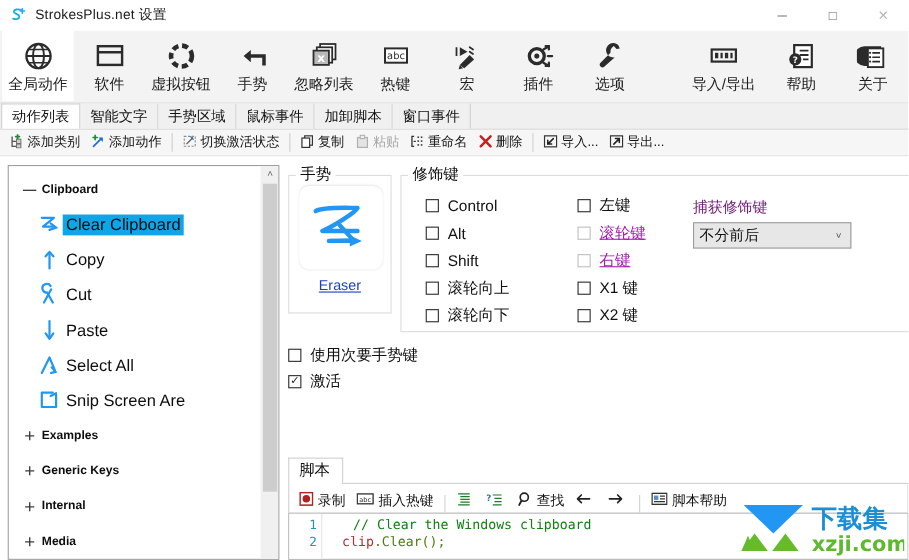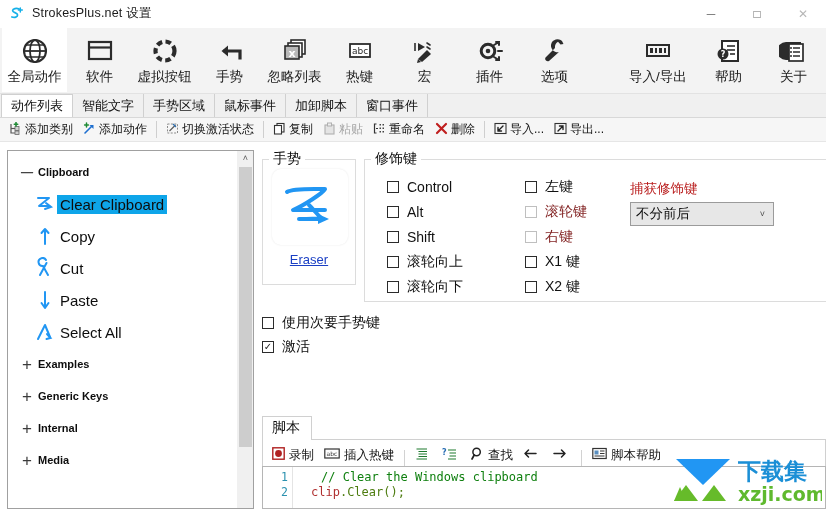--- a/index.html
+++ b/index.html
@@ -263,25 +263,25 @@
     margin-right: 8px;
     display: inline-flex;
     align-items: center; justify-content: center;
     font-size: 10px;
     line-height: 1;
     color: #1b1b1b;
     flex: none;
   }
   .cb.dis { border-color: #bfbfbf; }
   .chk-lbl { font-size: 14px; color: #111; white-space: nowrap; }
-  .chk-lbl.dis { color: #7f1d1d; }
+  .chk-lbl.dis { color: #a21caf; text-decoration: underline; }
 
   .capt-label {
     position: absolute;
-    font-size: 13.5px; color: #b91c1c;
+    font-size: 13.5px; color: #701a75;
     white-space: nowrap;
     text-align: center;
   }
   .combo {
     position: absolute;
     width: 144px; height: 24px;
     background: #e7e7e7;
     border: 1px solid #9b9b9b;
     display: flex; align-items: center;
     padding-left: 5px;
@@ -716,20 +716,29 @@
         <div class="tnode child">
           <div class="glyph">
             <svg width="22" height="22" viewBox="0 0 22 22">
               <path d="M4 18 L11 4 L16 16" fill="none" stroke="#2196f3" stroke-width="2" stroke-linecap="round" stroke-linejoin="round"></path>
               <path d="M13 13 L16.5 17 L12.5 18" fill="none" stroke="#2196f3" stroke-width="2" stroke-linecap="round"></path>
             </svg>
           </div>
           <div class="tlabel">Select All</div>
         </div>
 
+        <div class="tnode child">
+          <div class="glyph">
+            <svg width="22" height="22" viewBox="0 0 22 22">
+              <path d="M14 4 L4 4 L4 17 L17 17 L17 6" fill="none" stroke="#2196f3" stroke-width="2" stroke-linecap="round" stroke-linejoin="round"></path>
+              <path d="M12 7 L17 4.5" fill="none" stroke="#2196f3" stroke-width="2" stroke-linecap="round"></path>
+            </svg>
+          </div>
+          <div class="tlabel">Snip Screen Are</div>
+        </div>
 
         <div class="tnode group">
           <div class="exp">+</div>
           <div class="tlabel">Examples</div>
         </div>
 
         <div class="tnode group">
           <div class="exp">+</div>
           <div class="tlabel">Generic Keys</div>
         </div>

